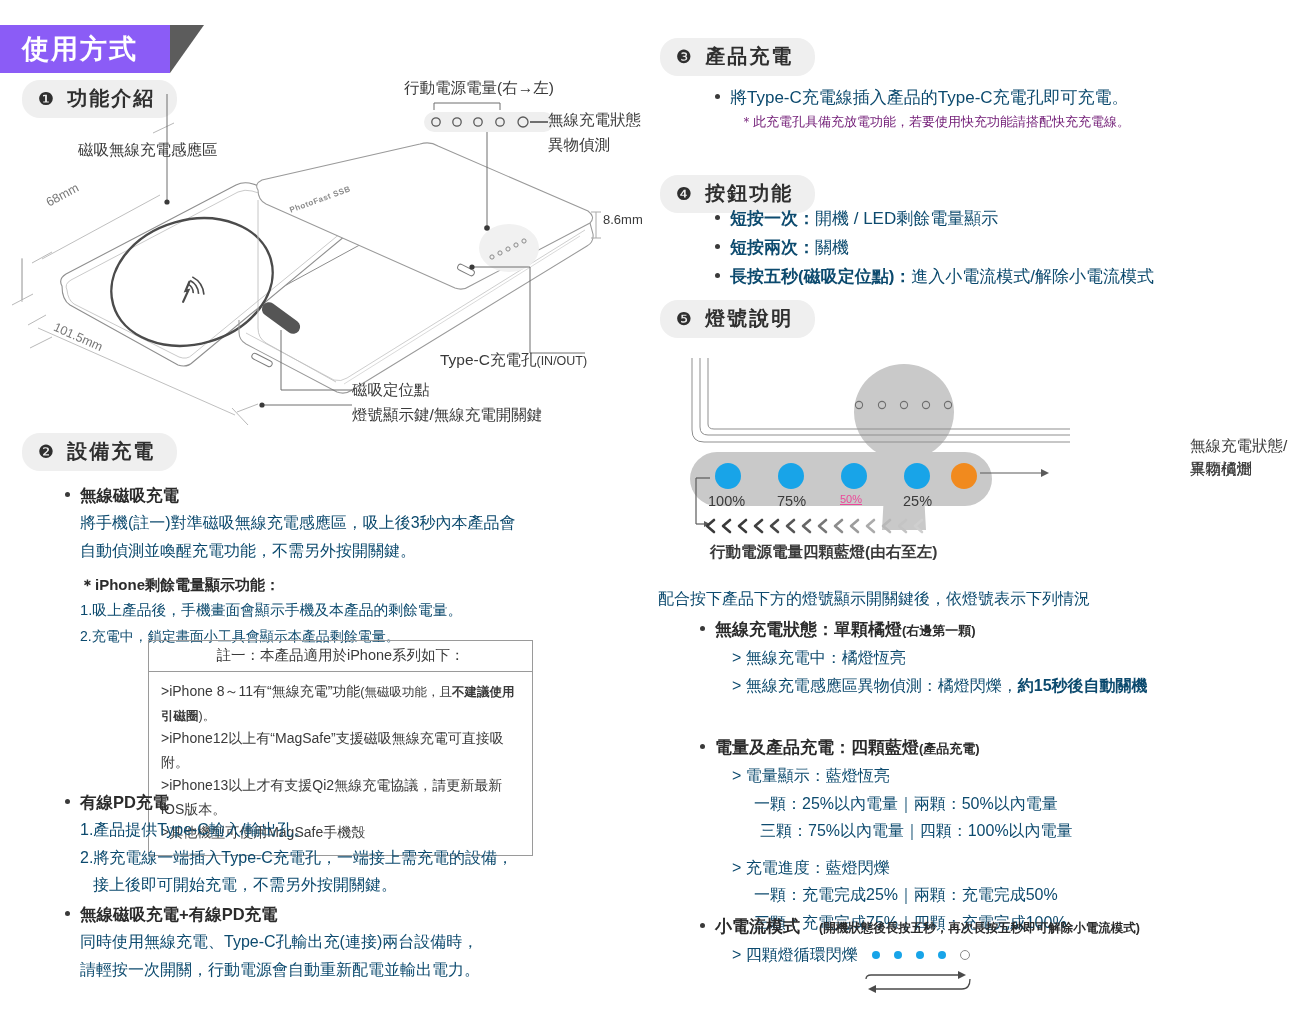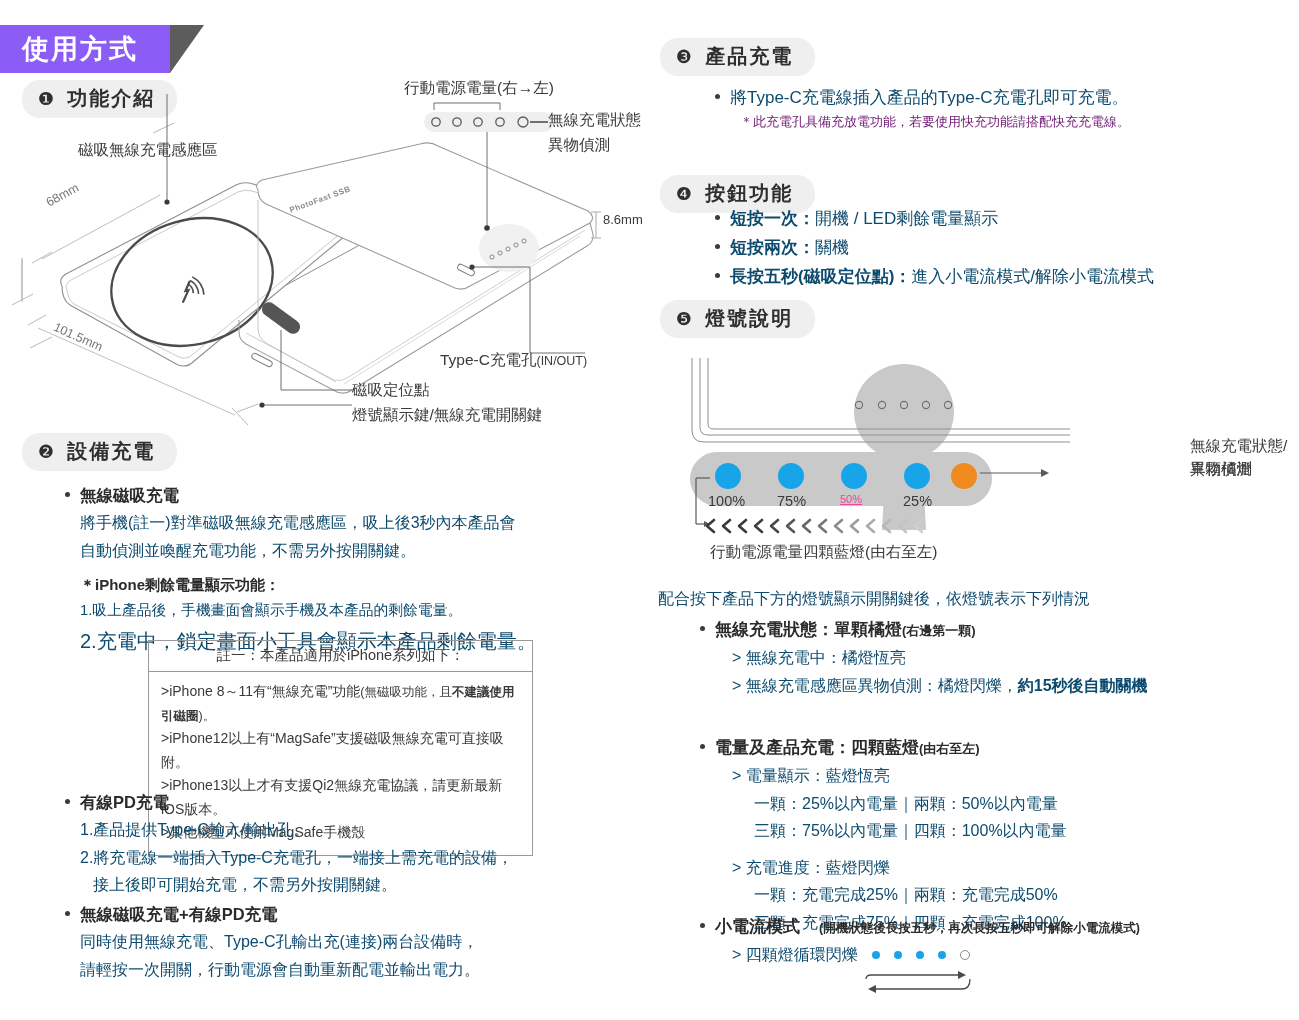--- a/index.html
+++ b/index.html
@@ -254,21 +254,21 @@
     <div class="abs" style="left:65px;top:481px;width:575px;">
       <div class="bullet-row">
         <div class="dot"></div>
         <div class="body-txt-b">無線磁吸充電</div>
       </div>
       <div style="margin-left:15px;">
         <div class="body-txt">將手機(註一)對準磁吸無線充電感應區，吸上後3秒內本產品會</div>
         <div class="body-txt">自動偵測並喚醒充電功能，不需另外按開關鍵。</div>
         <div class="body-txt-b" style="margin-top:8px;font-size:15px;">＊iPhone剩餘電量顯示功能：</div>
         <div class="body-txt" style="font-size:14.8px;">1.吸上產品後，手機畫面會顯示手機及本產品的剩餘電量。</div>
-        <div class="body-txt" style="font-size:20px;">2.充電中，鎖定畫面小工具會顯示本產品剩餘電量。</div>
+        <div class="body-txt" style="font-size:14px;">2.充電中，鎖定畫面小工具會顯示本產品剩餘電量。</div>
       </div>
     </div>
 
     <div class="abs notebox" style="left:148px;top:640px;">
       <div class="notebox-head">註一：本產品適用於iPhone系列如下：</div>
       <div class="notebox-body">
         <div><span>&gt;iPhone 8～11有“無線充電”功能</span><span style="font-size:12.5px;">(無磁吸功能，且</span><span style="font-size:12.5px;font-weight:bold;">不建議使用引磁圈</span><span style="font-size:12.5px;">)。</span></div>
         <div>&gt;iPhone12以上有“MagSafe”支援磁吸無線充電可直接吸附。</div>
         <div>&gt;iPhone13以上才有支援Qi2無線充電協議，請更新最新iOS版本。</div>
         <div>&gt;其他機型可使用MagSafe手機殼</div>
@@ -407,48 +407,48 @@
           <path d="M 174 4 L 167 10 L 174 16" stroke="#ababab"></path>
           <path d="M 190 4 L 183 10 L 190 16" stroke="#b8b8b8"></path>
           <path d="M 206 4 L 199 10 L 206 16" stroke="#c4c4c4"></path>
           <path d="M 222 4 L 215 10 L 222 16" stroke="#cfcfcf"></path>
         </g>
       </svg>
     </div>
 
     <div class="abs arrow-label" style="left:540px;top:434px;">無線充電狀態/異物偵測</div>
     <div class="abs arrow-label" style="left:540px;top:457px;">單顆橘燈</div>
-    <div class="abs arrow-label" style="left:60px;top:540px;">行動電源電量四顆藍燈(由右至左)</div>
+    <div class="abs arrow-label" style="left:60px;top:540px;font-weight:bold;">行動電源電量四顆藍燈(由右至左)</div>
 
     <div class="abs body-txt" style="left:8px;top:585px;font-size:16px;">配合按下產品下方的燈號顯示開關鍵後，依燈號表示下列情況</div>
 
     <div class="abs" style="left:50px;top:615px;width:600px;">
       <div class="bullet-row">
         <div class="dot"></div>
         <div>
           <span class="body-txt-b" style="font-size:17px;">無線充電狀態：單顆橘燈</span><span style="font-size:13px;font-weight:bold;color:#2b2b2b;">(右邊第一顆)</span>
         </div>
       </div>
       <div style="margin-left:32px;">
         <div class="body-txt">&gt; 無線充電中：橘燈恆亮</div>
         <div class="body-txt"><span>&gt; 無線充電感應區異物偵測：橘燈閃爍，</span><span class="bold">約15秒後自動關機</span></div>
       </div>
     </div>
 
     <div class="abs" style="left:50px;top:733px;width:600px;">
       <div class="bullet-row">
         <div class="dot"></div>
         <div>
-          <span class="body-txt-b" style="font-size:17px;">電量及產品充電：四顆藍燈</span><span style="font-size:13px;font-weight:bold;color:#2b2b2b;">(由右至左)</span>
+          <span class="body-txt-b" style="font-size:17px;">電量及產品充電：四顆藍燈</span><span style="font-size:13px;font-weight:bold;color:#2b2b2b;">(產品充電)</span>
         </div>
       </div>
       <div style="margin-left:32px;">
         <div class="body-txt">&gt; 電量顯示：藍燈恆亮</div>
         <div class="body-txt" style="margin-left:22px;">一顆：25%以內電量｜兩顆：50%以內電量</div>
-        <div class="body-txt" style="margin-left:22px;">三顆：75%以內電量｜四顆：100%以內電量</div>
+        <div class="body-txt" style="margin-left:28px;">三顆：75%以內電量｜四顆：100%以內電量</div>
         <div class="body-txt" style="margin-top:9px;">&gt; 充電進度：藍燈閃爍</div>
         <div class="body-txt" style="margin-left:22px;">一顆：充電完成25%｜兩顆：充電完成50%</div>
         <div class="body-txt" style="margin-left:22px;">三顆：充電完成75%｜四顆：充電完成100%</div>
       </div>
     </div>
 
     <div class="abs" style="left:50px;top:912px;width:610px;">
       <div class="bullet-row">
         <div class="dot"></div>
         <div>

